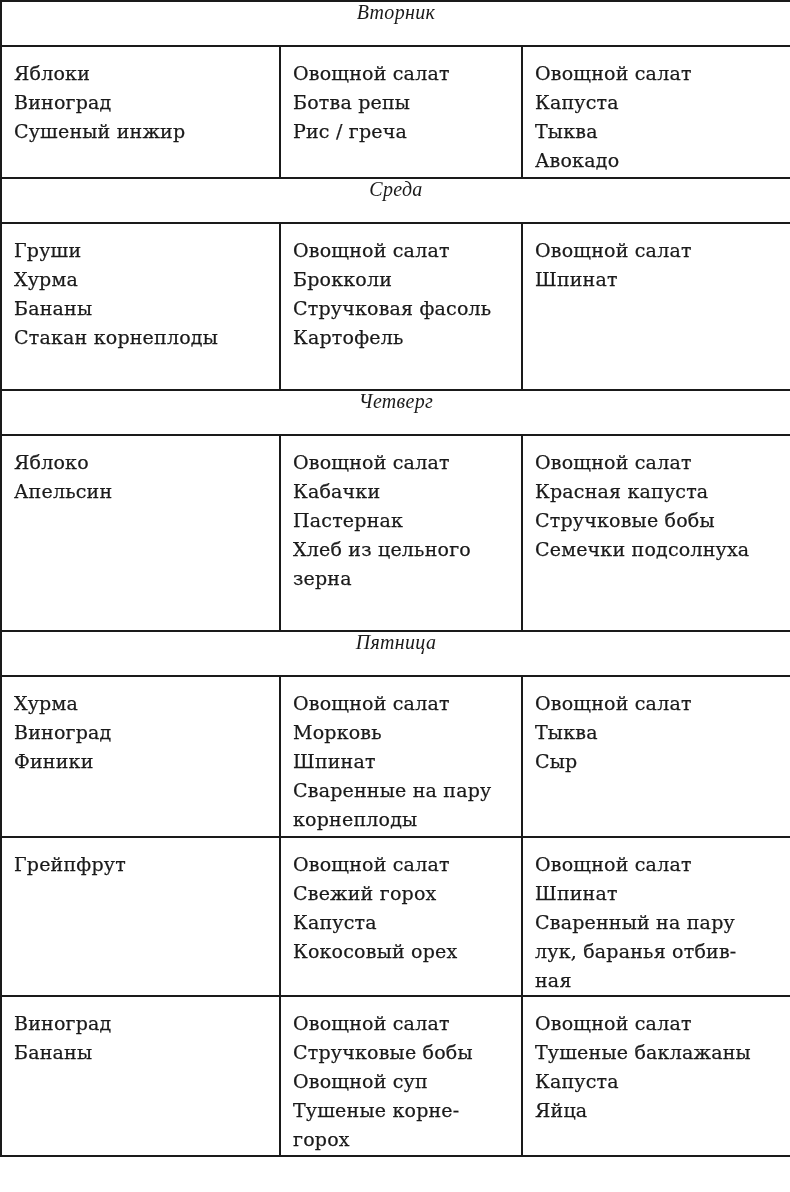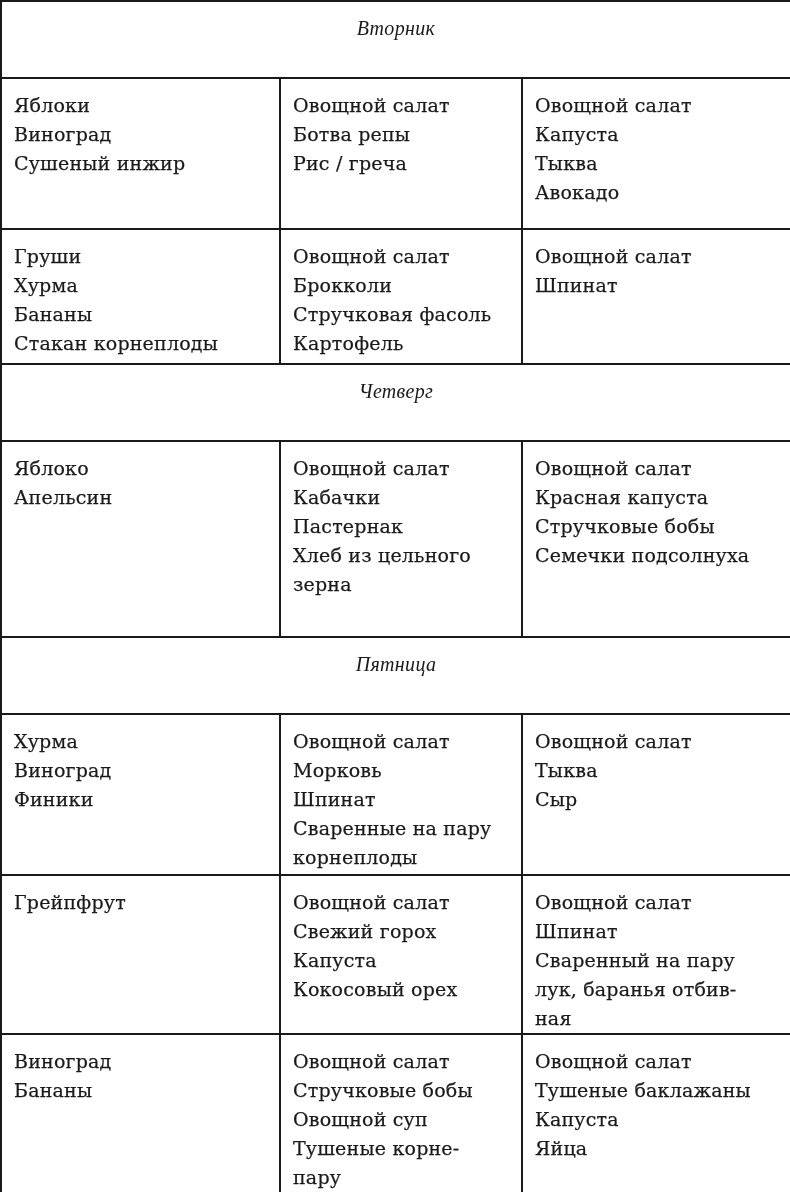--- a/index.html
+++ b/index.html
@@ -23,21 +23,21 @@
       table-layout: fixed;
       border: 2px solid #1a1a1a;
       box-sizing: border-box;
     }
     #menu-table col.c1 { width: 279px; }
     #menu-table col.c2 { width: 242px; }
     #menu-table col.c3 { width: 269px; }
     #menu-table td {
       border: 2px solid #1a1a1a;
       vertical-align: top;
-      padding: 16px;
+      padding: 0;
     }
     .day-header td {
       height: 43px;
       text-align: center;
       vertical-align: middle;
       font-style: italic;
       font-size: 20px;
       letter-spacing: 0.3px;
       font-family: "Liberation Serif", "DejaVu Serif", serif;
       font-weight: normal;
@@ -67,40 +67,43 @@
   <colgroup>
     <col class="c1">
       <col class="c2">
       <col class="c3">
   </colgroup>
   <tbody id="menu-body">
 
     <tr class="day-header">
       <td colspan="3"><span>Вторник</span></td>
     </tr>
-    <tr class="meal-row" style="height:151px">
+    <tr class="meal-row" style="height:132px">
       <td class="meal-cell c1">
         <span class="item">Яблоки</span>
         <span class="item">Виноград</span>
         <span class="item">Сушеный инжир</span>
       </td>
       <td class="meal-cell c2">
         <span class="item">Овощной салат</span>
         <span class="item">Ботва репы</span>
         <span class="item">Рис / греча</span>
       </td>
       <td class="meal-cell c3">
         <span class="item">Овощной салат</span>
         <span class="item">Капуста</span>
         <span class="item">Тыква</span>
         <span class="item">Авокадо</span>
       </td>
     </tr>
 
-    <tr class="meal-row" style="height:135px">
+    <tr class="day-header">
+      <td colspan="3"><span>Среда</span></td>
+    </tr>
+    <tr class="meal-row" style="height:167px">
       <td class="meal-cell c1">
         <span class="item">Груши</span>
         <span class="item">Хурма</span>
         <span class="item">Бананы</span>
         <span class="item">Стакан корнеплоды</span>
       </td>
       <td class="meal-cell c2">
         <span class="item">Овощной салат</span>
         <span class="item">Брокколи</span>
         <span class="item">Стручковая фасоль</span>
@@ -180,21 +183,21 @@
     <tr class="meal-row" style="height:160px">
       <td class="meal-cell c1">
         <span class="item">Виноград</span>
         <span class="item">Бананы</span>
       </td>
       <td class="meal-cell c2">
         <span class="item">Овощной салат</span>
         <span class="item">Стручковые бобы</span>
         <span class="item">Овощной суп</span>
         <span class="item">Тушеные корне-</span>
-        <span class="item">пару</span>
+        <span class="item">горох</span>
       </td>
       <td class="meal-cell c3">
         <span class="item">Овощной салат</span>
         <span class="item">Тушеные баклажаны</span>
         <span class="item">Капуста</span>
         <span class="item">Яйца</span>
       </td>
     </tr>
   </tbody>
 </table>

